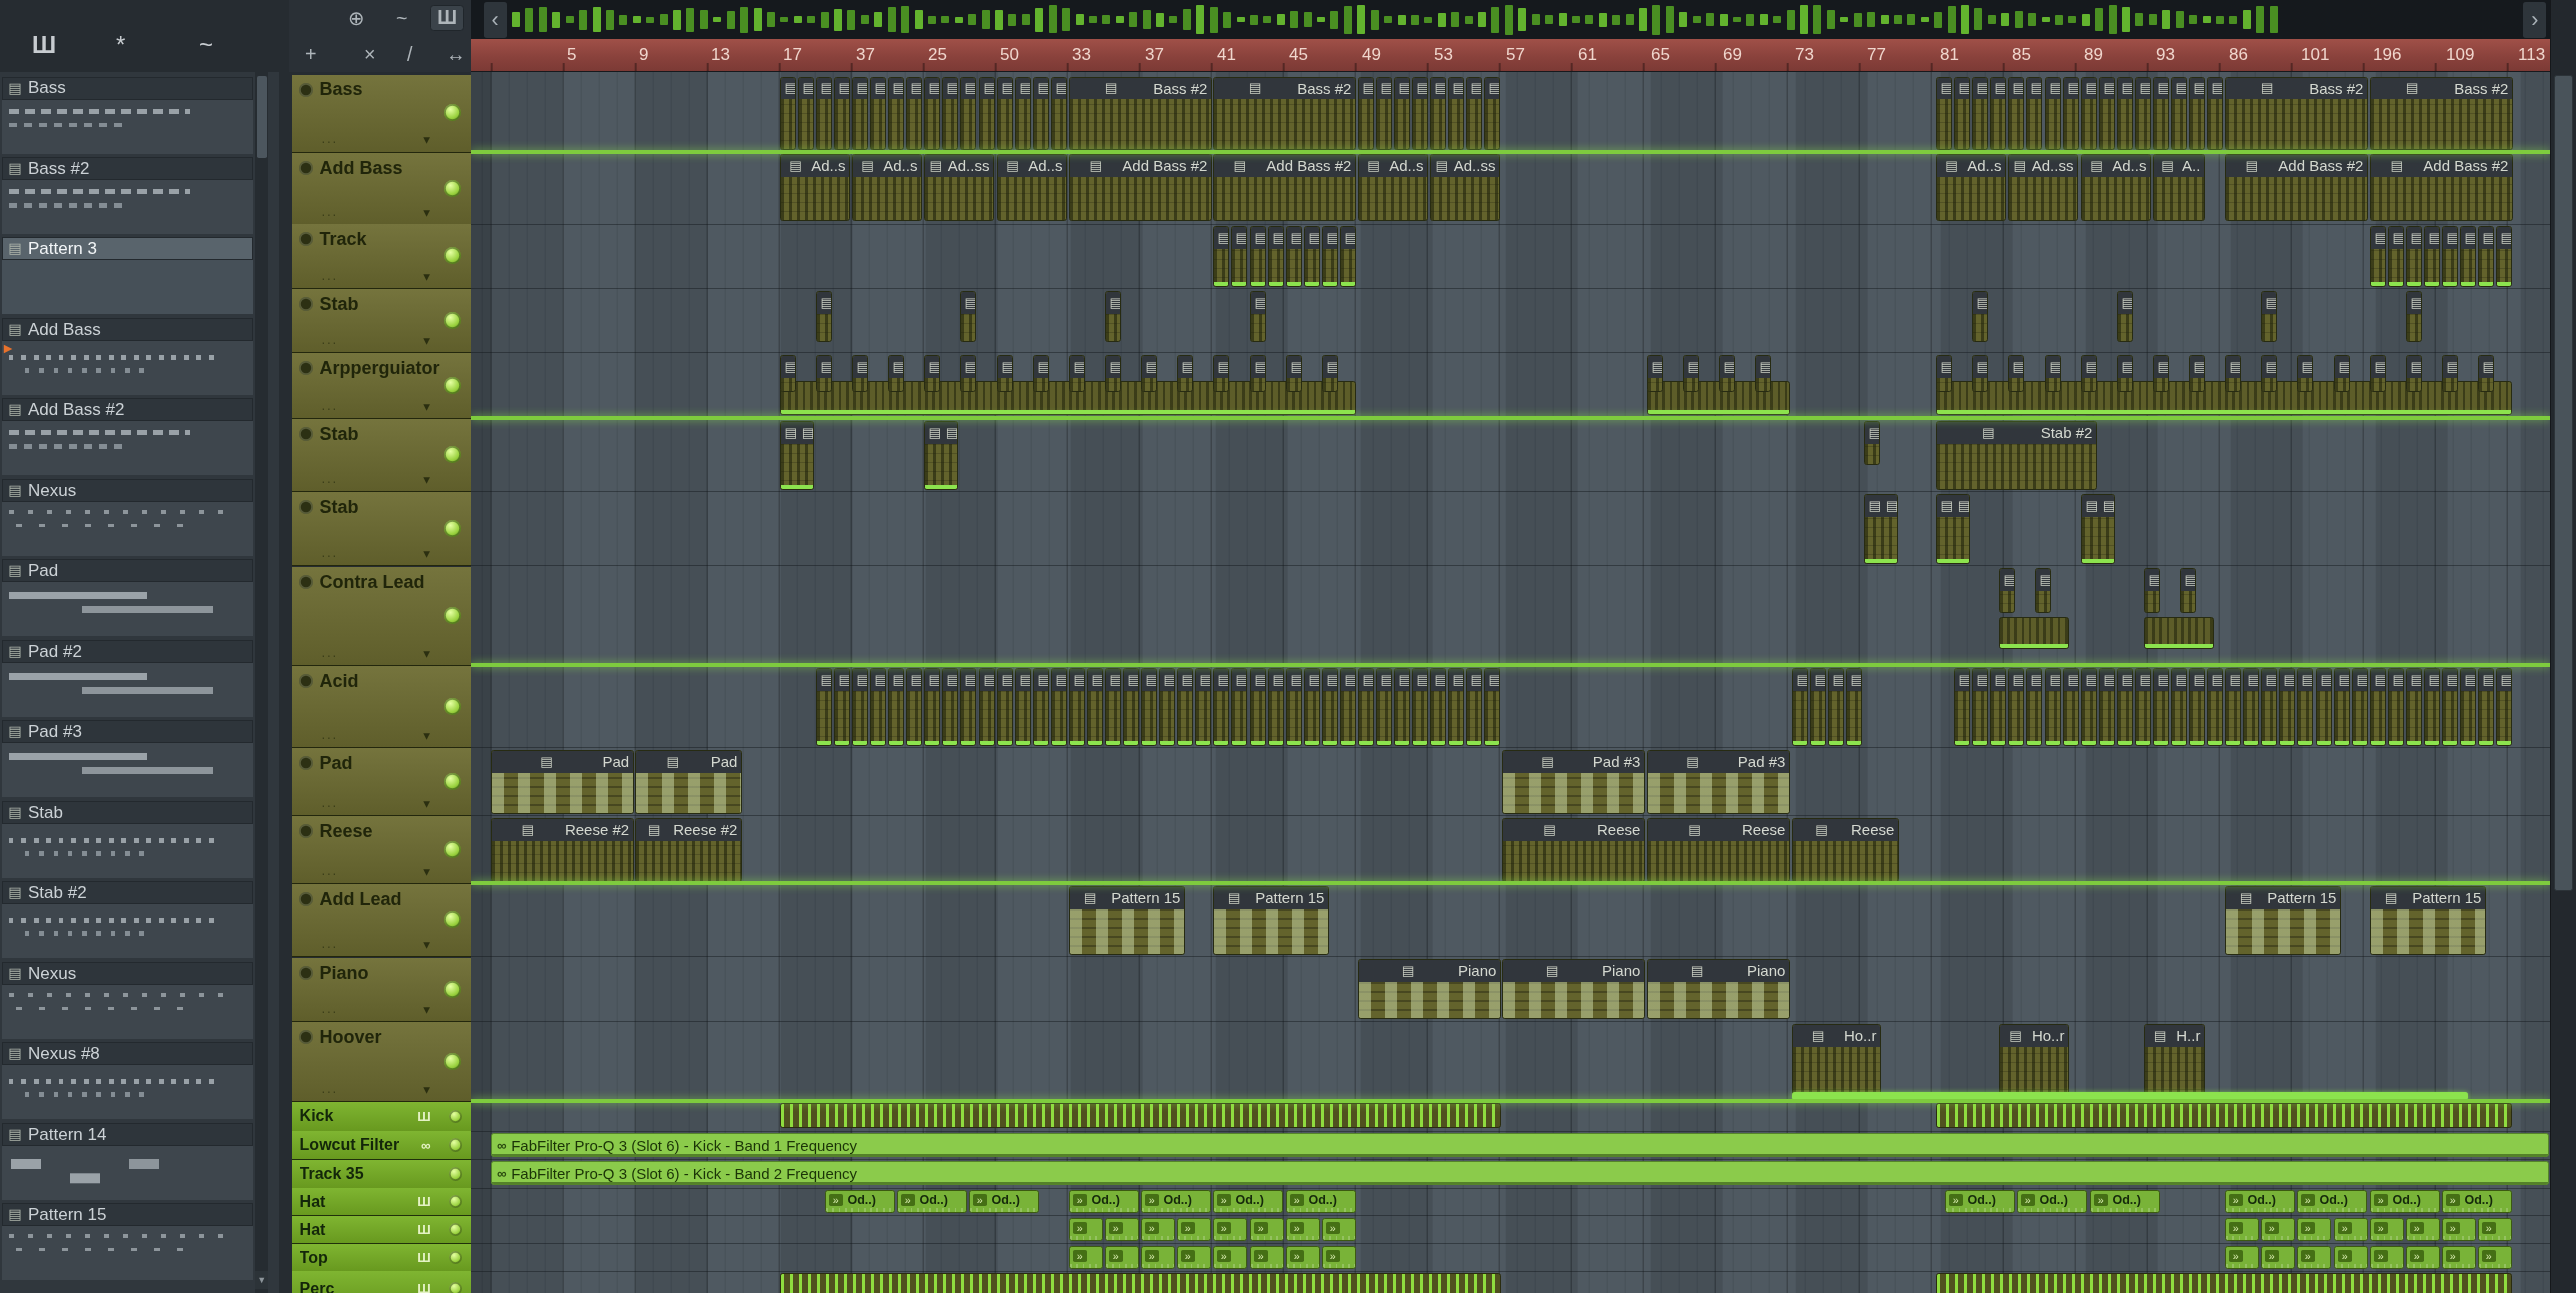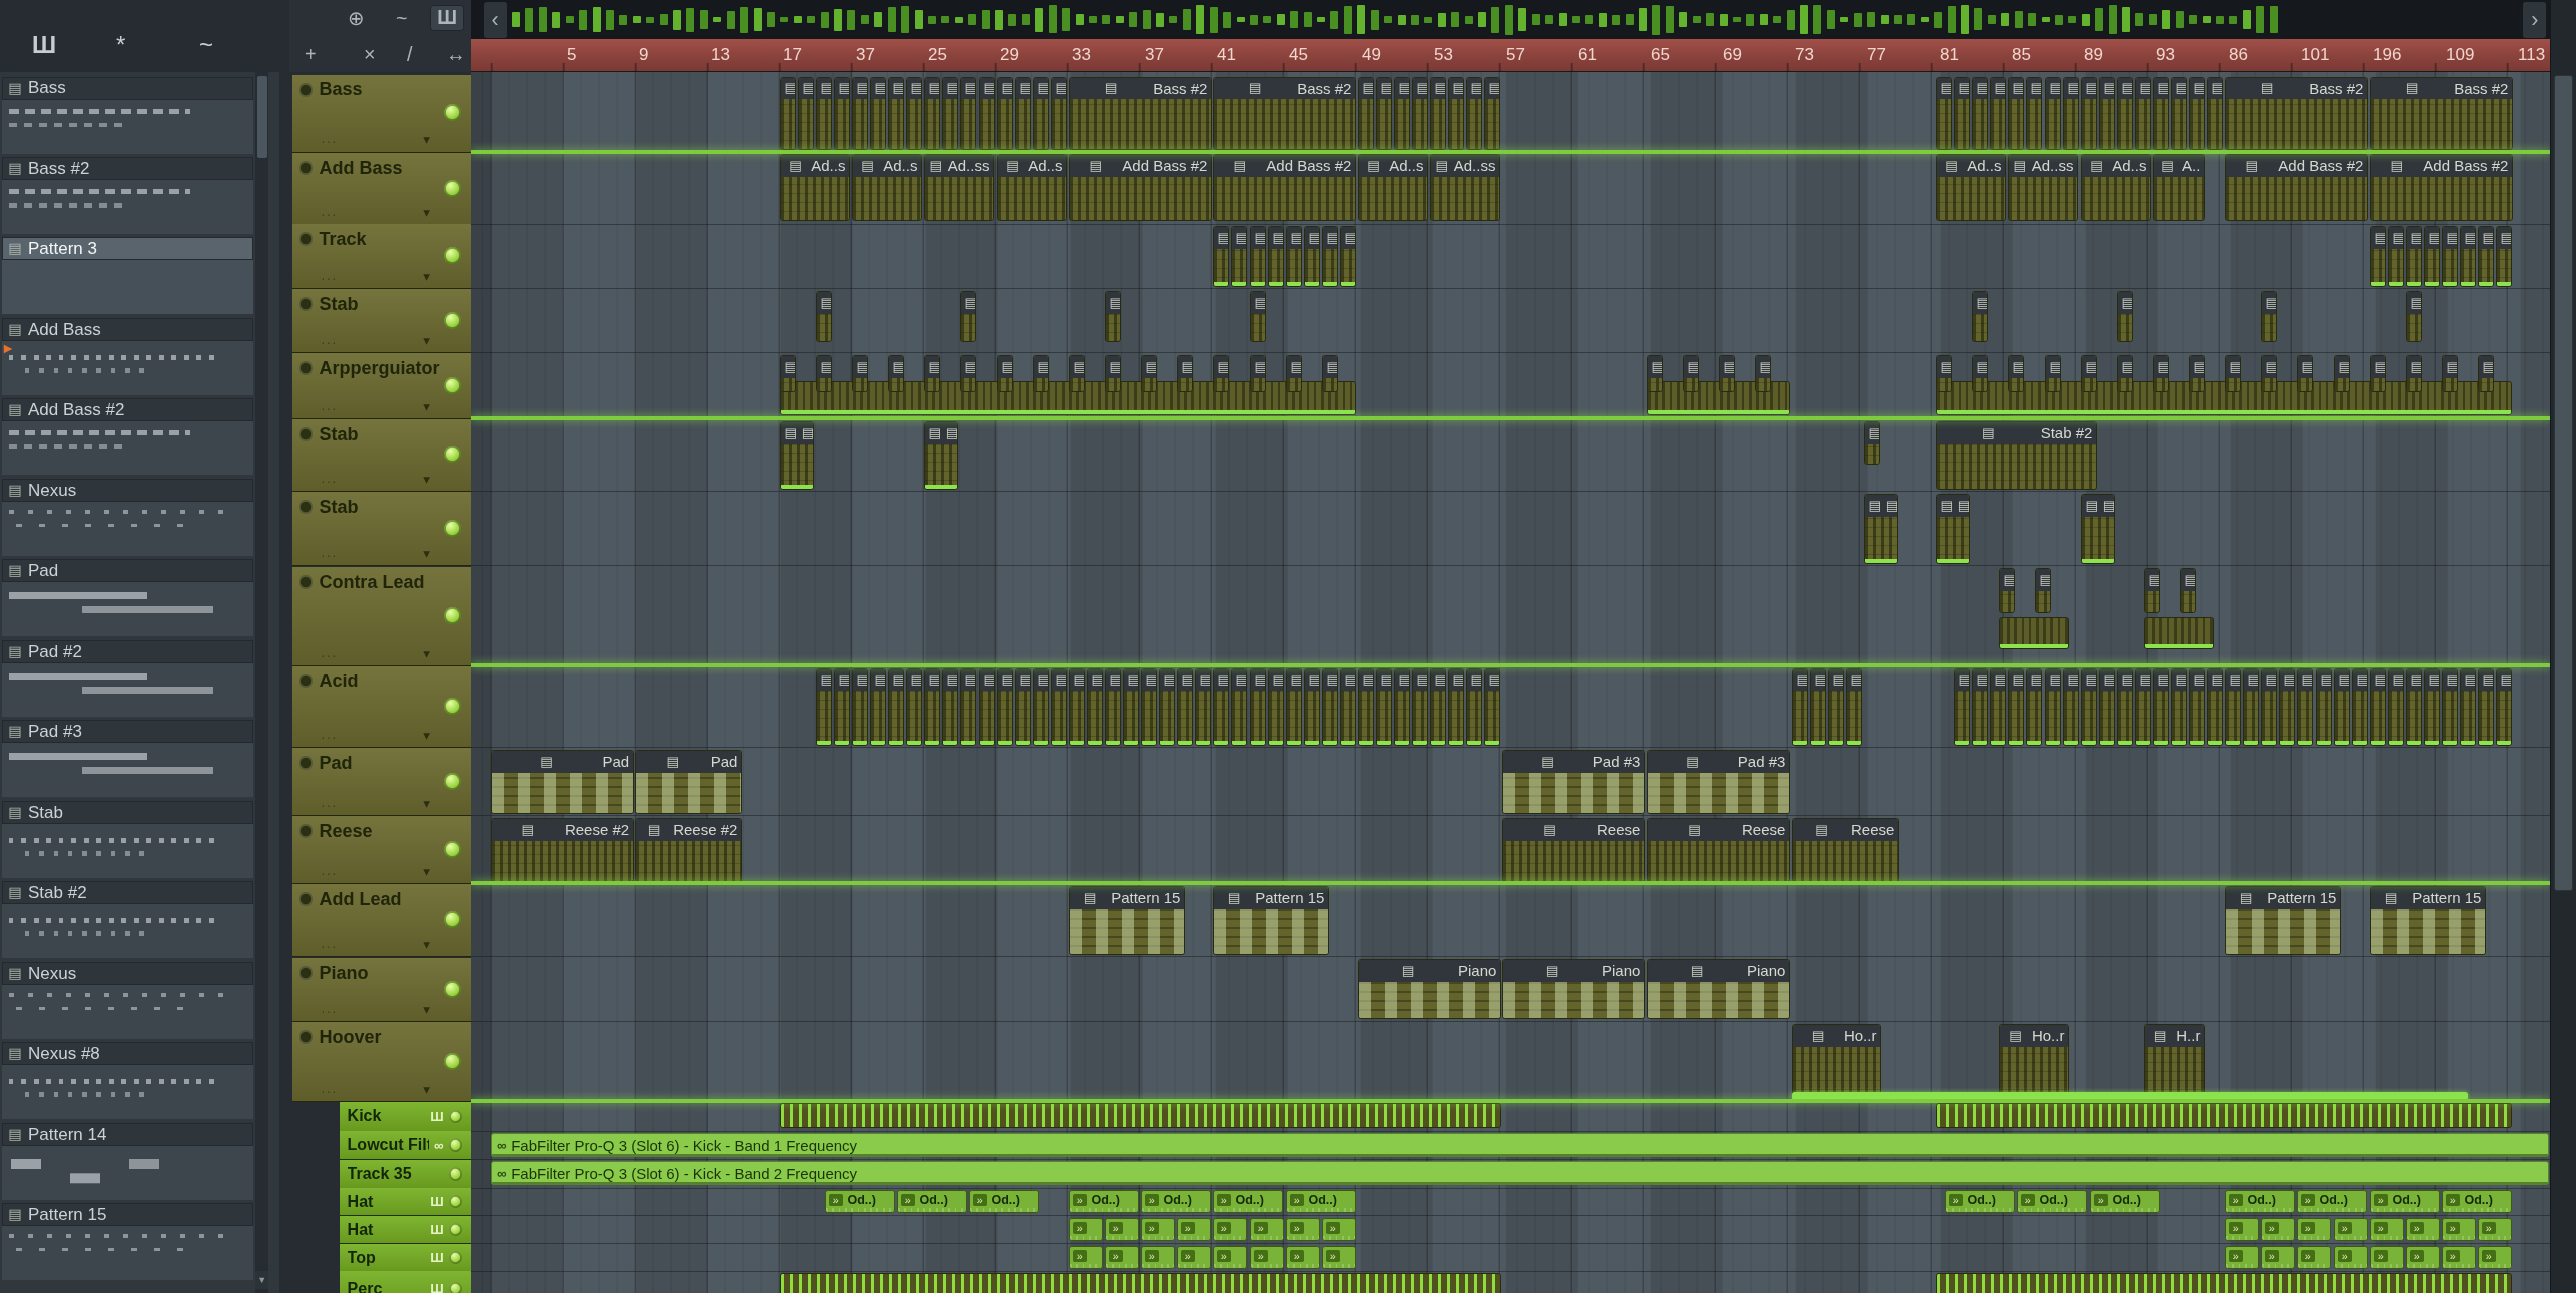--- a/index.html
+++ b/index.html
@@ -62,21 +62,21 @@
   
   #headers{position:absolute;left:279px;top:72px;width:192px;height:1221px;background:#262c31;overflow:hidden;}
   .th{position:absolute;left:13.4px;right:0;box-sizing:border-box;overflow:hidden;}
   .th.olive{background:linear-gradient(#75743d,#5f5e2b);border-bottom:1.8px solid #23270d;}
   .th.olive .badge{position:absolute;left:6.3px;top:8px;width:14.3px;height:14.3px;border-radius:50%;background:#2c3013;box-shadow:inset 0 0 0 1.8px rgba(220,225,170,.25);}
   .th.olive .nm{position:absolute;left:27px;top:4.5px;font-size:18px;font-weight:bold;color:#20250a;white-space:nowrap;}
   .th.olive .sub{position:absolute;left:29px;bottom:5.4px;font-size:13.4px;color:rgba(30,35,10,.55);letter-spacing:1.8px;}
   .th.olive .dd{position:absolute;right:41px;bottom:4.5px;font-size:13.4px;color:#2b2f10;}
   .th .led{position:absolute;right:9.8px;top:50%;margin-top:-9px;width:17px;height:17px;border-radius:50%;
      background:radial-gradient(circle at 38% 32%,#e5ffa2,#9ad23f 55%,#55821a);box-shadow:inset 0 0 0 1.8px rgba(35,55,10,.45);}
-  .th.green{display:flex;align-items:center;gap:5px;padding:0 9px 0 7.2px;background:linear-gradient(#7fb531,#68991f);border-bottom:0.9px solid #20300b;margin-left:48px;}
+  .th.green{display:flex;align-items:center;gap:18px;padding:0 9px 0 7.2px;background:linear-gradient(#7fb531,#68991f);border-bottom:0.9px solid #20300b;}
   .th.green .nm{flex:1;font-size:16px;font-weight:bold;color:#13260a;white-space:nowrap;overflow:hidden;position:static;}
   .th.green .gicon{color:#e4f2c4;font-size:13.4px;font-weight:bold;}
   .th.green .led{position:static;margin:0;width:13.4px;height:13.4px;flex:0 0 auto;}
   
   #grid{position:absolute;left:471px;top:72px;width:2079px;height:1221px;overflow:hidden;background-color:#4b555d;
      background-image:
        repeating-linear-gradient(90deg,rgba(0,0,0,0.07) 0 72px,rgba(255,255,255,0.025) 72px 145px),
        repeating-linear-gradient(90deg,rgba(0,0,0,0.28) 0 0.9px,transparent 0.9px 72px),
        repeating-linear-gradient(90deg,rgba(0,0,0,0.11) 0 0.9px,transparent 0.9px 18px);
      background-position:19.7px 0,19.7px 0,19.7px 0;}
@@ -278,21 +278,21 @@
   <div id="corner-tr"></div>
 
   <div id="ruler">
     <div id="ruler-ticks"></div>
   <div class="rnum" style="left: 96px;">5</div>
       <div class="rnum" style="left: 168px;">9</div>
       <div class="rnum" style="left: 240px;">13</div>
       <div class="rnum" style="left: 312px;">17</div>
       <div class="rnum" style="left: 385px;">37</div>
       <div class="rnum" style="left: 457px;">25</div>
-      <div class="rnum" style="left: 529px;">29</div>
+      <div class="rnum" style="left: 529px;">50</div>
       <div class="rnum" style="left: 601px;">33</div>
       <div class="rnum" style="left: 674px;">37</div>
       <div class="rnum" style="left: 746px;">41</div>
       <div class="rnum" style="left: 818px;">45</div>
       <div class="rnum" style="left: 891px;">49</div>
       <div class="rnum" style="left: 963px;">53</div>
       <div class="rnum" style="left: 1035px;">57</div>
       <div class="rnum" style="left: 1107px;">61</div>
       <div class="rnum" style="left: 1180px;">65</div>
       <div class="rnum" style="left: 1252px;">69</div>

